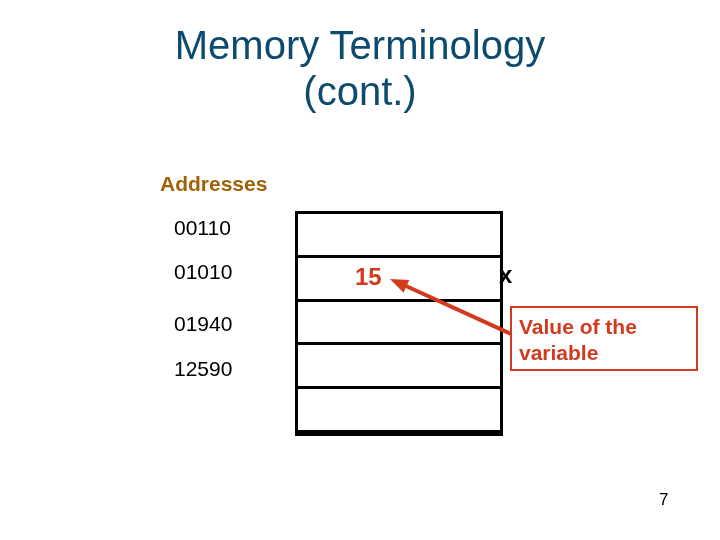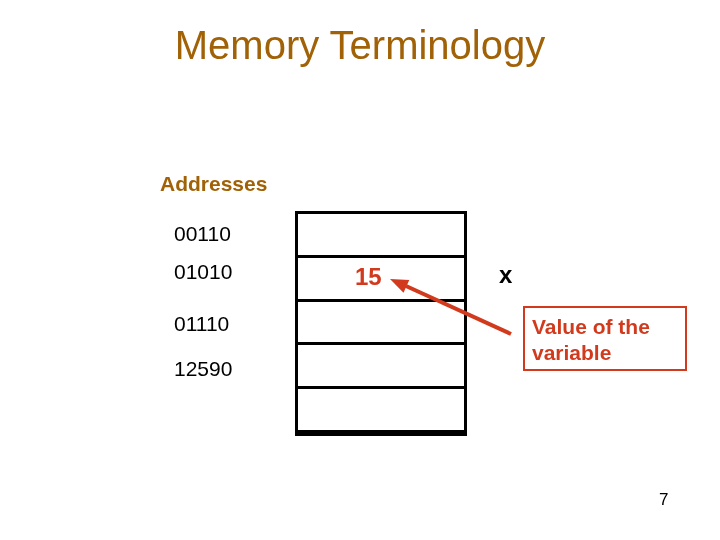--- a/index.html
+++ b/index.html
@@ -18,21 +18,21 @@
   }
   .title {
     position: absolute;
     top: 22px;
     left: 0;
     width: 720px;
     text-align: center;
     font-size: 40px;
     line-height: 46px;
     font-weight: 400;
-    color: #a16207;
+    color: #0c4a6e;
   }
   .addresses-heading {
     position: absolute;
     left: 160px;
     top: 172px;
     font-size: 21px;
     font-weight: 700;
     color: #a16207;
   }
   .address-label {
@@ -43,21 +43,21 @@
     display: flex;
     align-items: center;
     font-size: 21px;
     font-weight: 400;
     color: #000000;
   }
   .memory-table {
     position: absolute;
     left: 295px;
     top: 211px;
-    width: 172px;
+    width: 208px;
     height: 225px;
     border: 3px solid #000000;
     box-sizing: border-box;
     display: flex;
     flex-direction: column;
     background: #ffffff;
     text-align: center;
   }
   .memory-cell-row {
     flex: 1 1 0;
@@ -79,31 +79,30 @@
     left: 499px;
     top: 261px;
     font-size: 24px;
     font-weight: 700;
     color: #000000;
   }
   .callout-box {
     position: absolute;
     left: 510px;
     top: 306px;
-    width: 164px;
+    width: 188px;
     height: 65px;
     box-sizing: border-box;
     border: 2px solid #D23A1E;
     background: #ffffff;
     padding: 6px 4px 0 7px;
     font-size: 21px;
     line-height: 26px;
     font-weight: 700;
     color: #D23A1E;
-    margin-left: 13px;
   }
   .arrow-overlay {
     position: absolute;
     left: 0;
     top: 0;
     width: 720px;
     height: 540px;
     pointer-events: none;
   }
   .page-number {
@@ -115,27 +114,28 @@
     color: #000000;
   }
 </style>
 </head>
 <body>
 
 <div id="slide">
 
   <div class="title">
     <div>Memory Terminology</div>
+    <div>(cont.)</div>
   </div>
 
   <div class="addresses-heading">Addresses</div>
 
-  <div class="address-label" style="top:211px">00110</div>
+  <div class="address-label" style="top:205px">00110</div>
   <div class="address-label" style="top:249px">01010</div>
-  <div class="address-label" style="top:301px">01110</div>
+  <div class="address-label" style="top:301px">01940</div>
   <div class="address-label" style="top:346px">12590</div>
 
   <div class="memory-table">
     <div class="memory-cell-row"></div>
     <div class="memory-cell-row"></div>
     <div class="memory-cell-row"></div>
     <div class="memory-cell-row"></div>
     <div class="memory-cell-row"></div>
     <div class="cell-value">15</div>
   </div>

